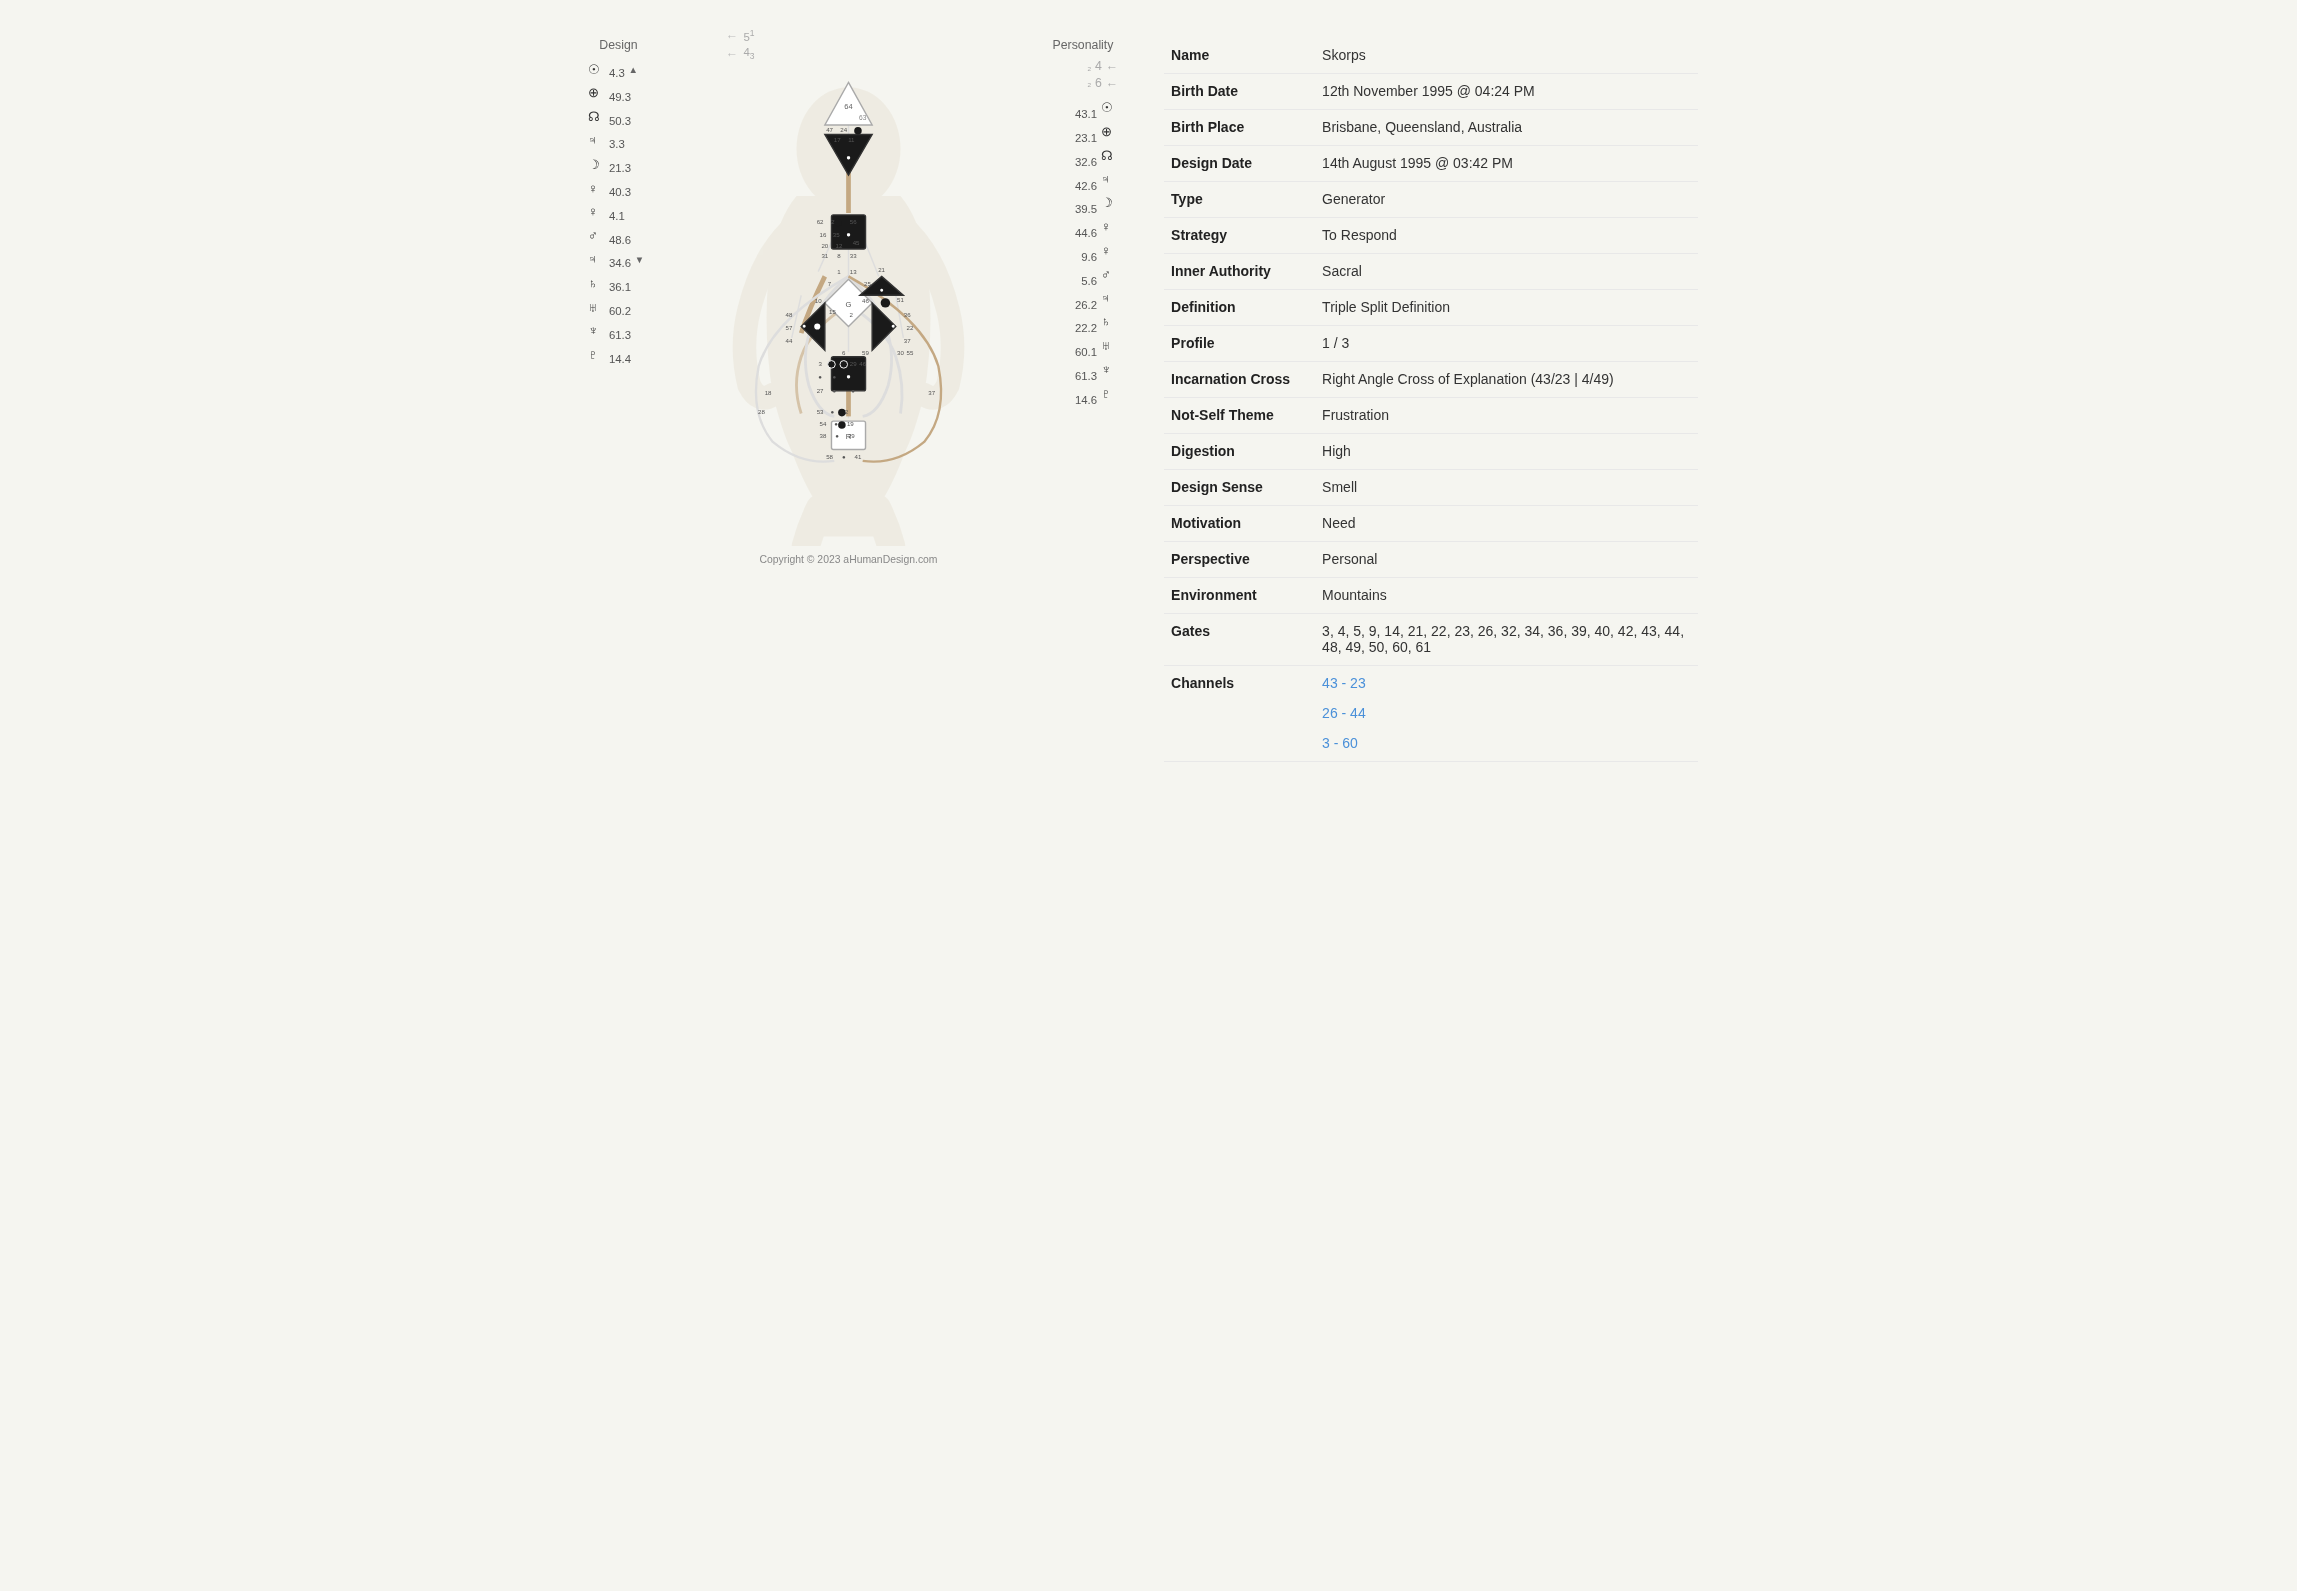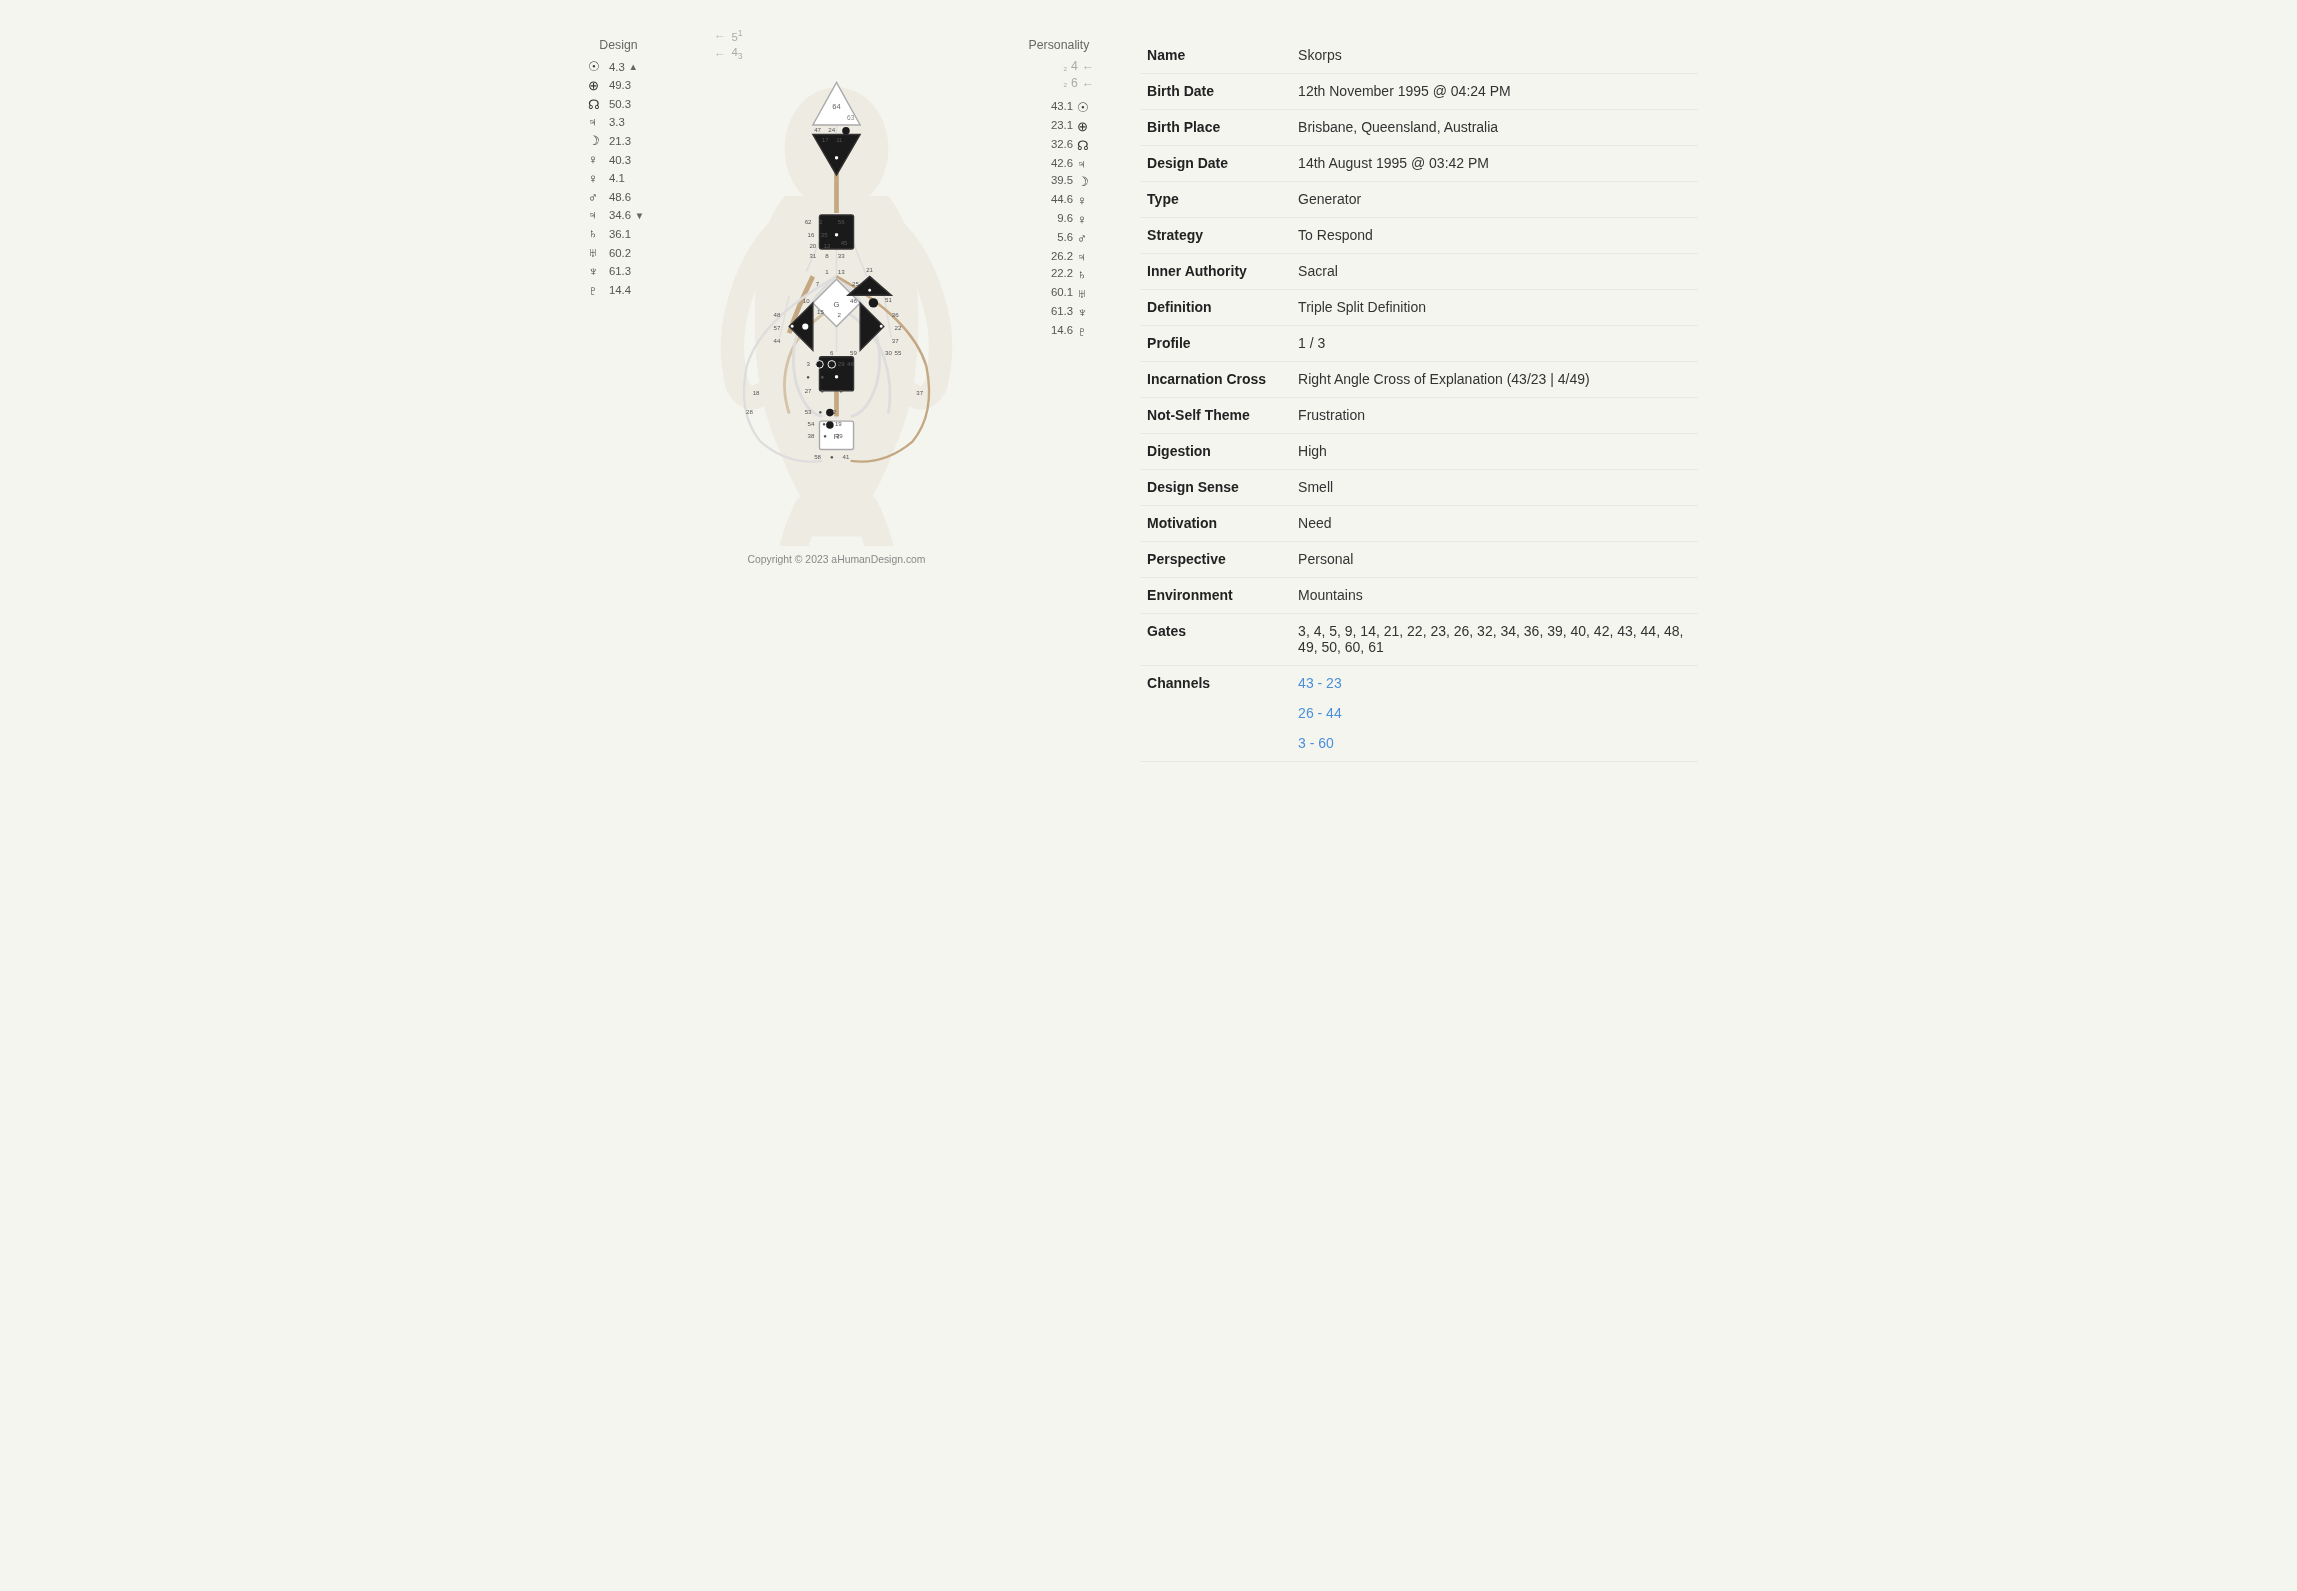--- a/index.html
+++ b/index.html
@@ -19,21 +19,21 @@
       gap: 0px;
       max-width: 1136px;
       width: 100%;
       background: #f5f5f0;
     }
     
     .left-panel {
       display: flex;
       flex-direction: row;
       align-items: flex-start;
-      gap: 0px;
+      gap: 12px;
       flex-shrink: 0;
     }
     .design-column {
       display: flex;
       flex-direction: column;
       align-items: flex-start;
       padding: 9.5px 7.6px;
       min-width: 76px;
     }
     .design-label {
@@ -52,20 +52,21 @@
       margin-bottom: 3.8px;
       white-space: nowrap;
     }
     .planet-symbol {
       font-size: 13.2px;
       min-width: 17px;
     }
     .planet-value {
       font-size: 11.4px;
       color: #555;
+      margin-top: 8px;
     }
     .triangle-up { color: #666; font-size: 9.5px; }
     .triangle-down { color: #666; font-size: 9.5px; }
 
     .bodygraph-area {
       display: flex;
       flex-direction: column;
       align-items: center;
       position: relative;
       width: 360px;

